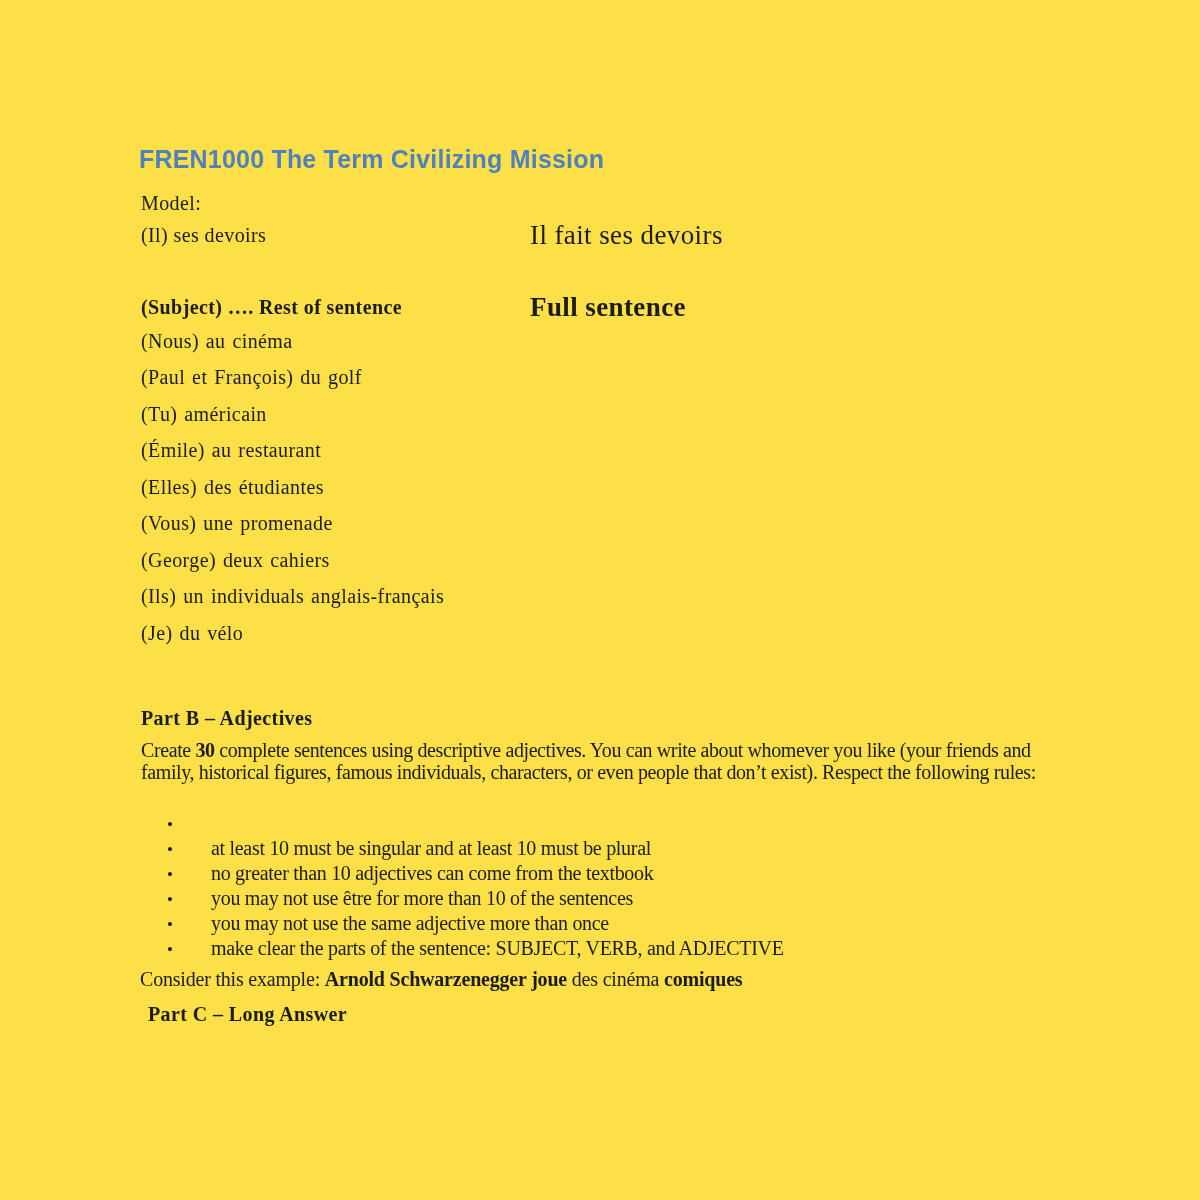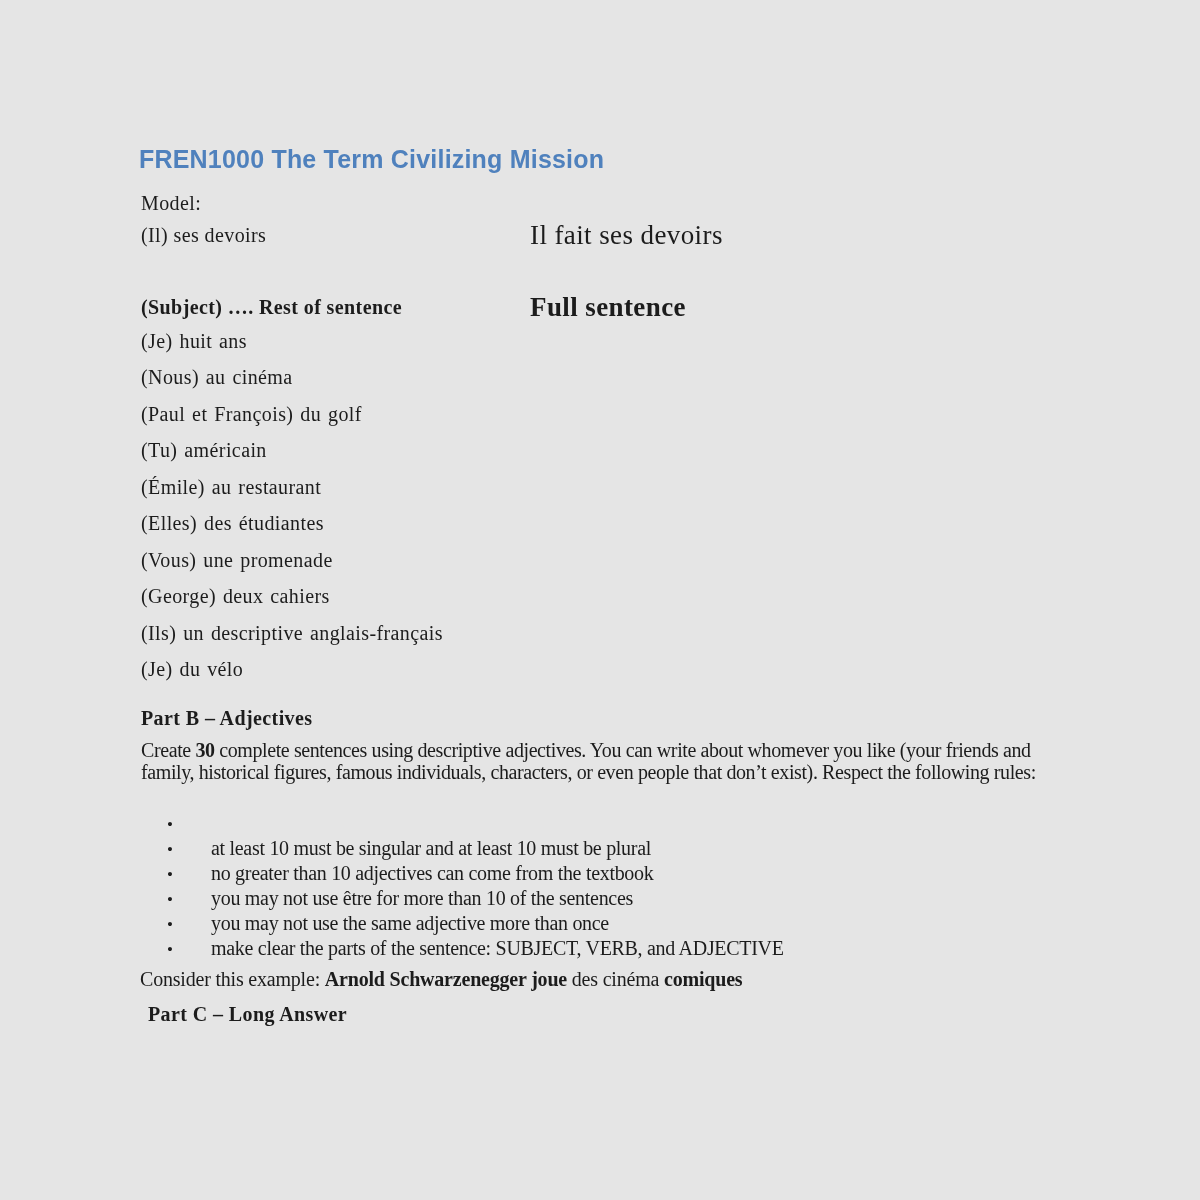--- a/index.html
+++ b/index.html
@@ -5,21 +5,21 @@
   * { margin: 0; padding: 0; box-sizing: border-box; }
   html, body { background: #ffffff; }
   body {
     width: 1200px; height: 1200px;
     font-family: "Liberation Serif", serif;
     color: #1c1c1c;
   }
   .page {
     position: relative;
     width: 1200px; height: 1200px;
-    background: #e5e5e5;
+    background: #fde047;
     overflow: hidden;
   }
   .abs { position: absolute; }
 
   .doc-title {
     left: 139px; top: 144px;
     font-family: "Liberation Sans", sans-serif;
     font-weight: 700;
     font-size: 25px;
     line-height: 30px;
@@ -114,29 +114,28 @@
     <span class="cell-left">(Il) ses devoirs</span>
     <span class="cell-right">Il fait ses devoirs</span>
   </div>
 
   <div class="abs row2 bold" style="top:294px">
     <span class="cell-left">(Subject) …. Rest of sentence</span>
     <span class="cell-right">Full sentence</span>
   </div>
 
   <div class="abs subject-list">
-    <div class="subject-item">(Je) huit ans</div>
     <div class="subject-item">(Nous) au cinéma</div>
     <div class="subject-item">(Paul et François) du golf</div>
     <div class="subject-item">(Tu) américain</div>
     <div class="subject-item">(Émile) au restaurant</div>
     <div class="subject-item">(Elles) des étudiantes</div>
     <div class="subject-item">(Vous) une promenade</div>
     <div class="subject-item">(George) deux cahiers</div>
-    <div class="subject-item">(Ils) un descriptive anglais-français</div>
+    <div class="subject-item">(Ils) un individuals anglais-français</div>
     <div class="subject-item">(Je) du vélo</div>
   </div>
 
   <div class="abs section-heading" style="top:705px">Part B – Adjectives</div>
 
   <p class="abs intro-paragraph"><span>Create </span><span class="bold">30</span><span> complete sentences using descriptive adjectives. You can write about whomever you like (your friends and family, historical figures, famous individuals, characters, or even people that don’t exist). Respect the following rules:</span></p>
 
   <div class="abs rules-list">
     <div class="rule-row">
       <span class="rule-marker">•</span>

